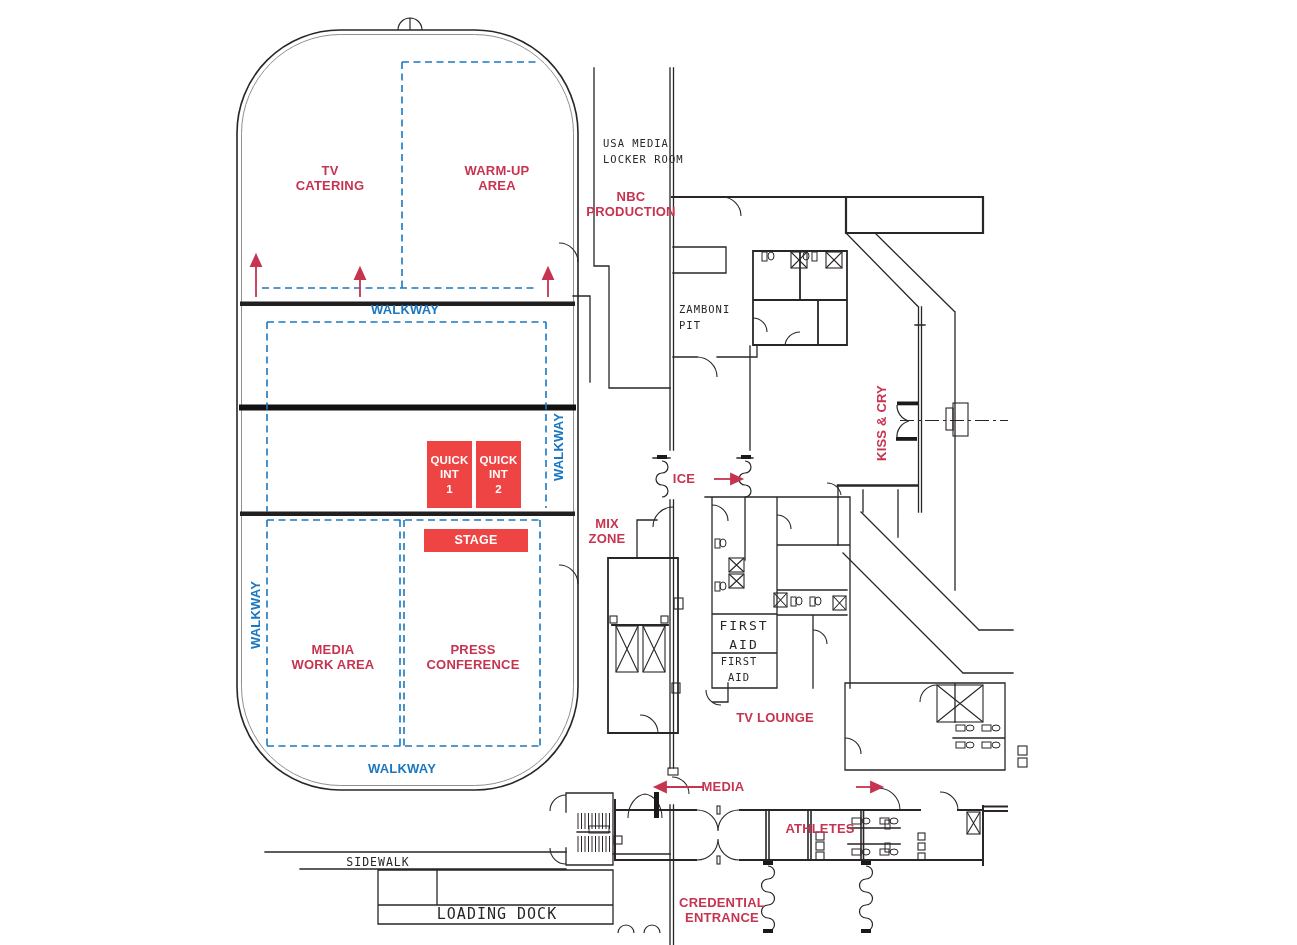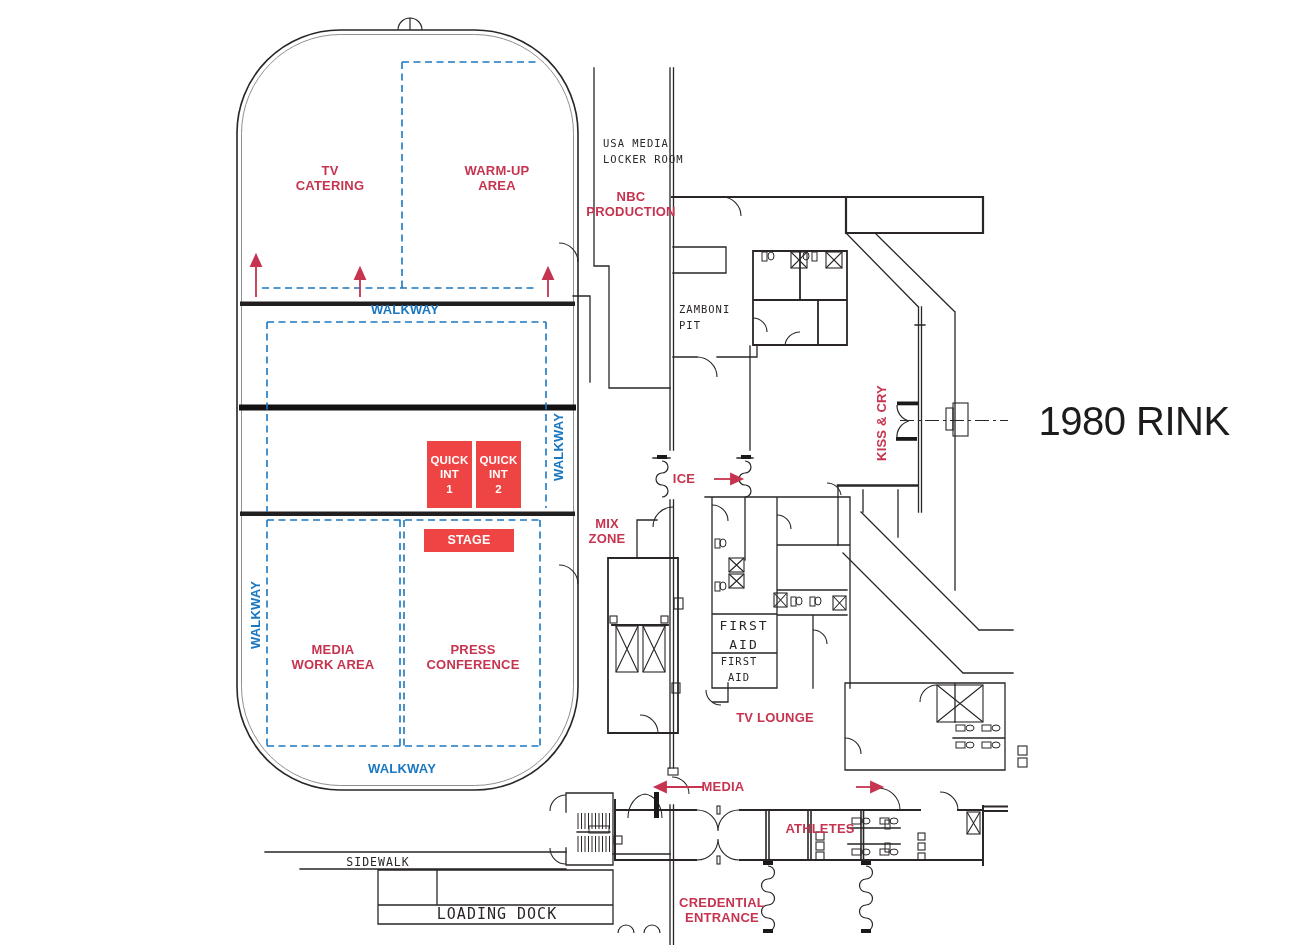--- a/index.html
+++ b/index.html
@@ -271,21 +271,21 @@
 WORK AREA</div>
   <div class="lbl red" style="left:473px;top:657px">PRESS
 CONFERENCE</div>
 
   <div class="box" style="left:427px;top:441px;width:45px;height:67px">QUICK
 INT
 1</div>
   <div class="box" style="left:476px;top:441px;width:45px;height:67px">QUICK
 INT
 2</div>
-  <div class="box" style="left:424px;top:529px;width:90px;height:23px;font-size:12.5px">STAGE</div>
+  <div class="box" style="left:424px;top:529px;width:104px;height:23px;font-size:12.5px">STAGE</div>
 
   <div class="cad" style="left:603px;top:136px">USA MEDIA
 LOCKER ROOM</div>
   <div class="lbl red" style="left:631px;top:204px">NBC
 PRODUCTION</div>
   <div class="cad" style="left:679px;top:302px">ZAMBONI
 PIT</div>
   <div class="lbl red vert" style="left:882px;top:423px">KISS &amp; CRY</div>
   <div class="lbl red" style="left:684px;top:479px">ICE</div>
   <div class="lbl red" style="left:607px;top:531px">MIX
@@ -295,14 +295,13 @@
   <div class="cad center" style="left:739px;top:670px">FIRST
 AID</div>
   <div class="lbl red" style="left:775px;top:718px">TV LOUNGE</div>
   <div class="lbl red" style="left:723px;top:787px">MEDIA</div>
   <div class="lbl red" style="left:820px;top:829px">ATHLETES</div>
   <div class="lbl red" style="left:722px;top:910px">CREDENTIAL
 ENTRANCE</div>
   <div class="cad center" style="left:378px;top:863px;font-size:11.5px">SIDEWALK</div>
   <div class="cad center" style="left:497px;top:914px;font-size:15px">LOADING DOCK</div>
 
-  <div class="title" style="left:1134px;top:421px">1980 RINK</div>
 </div>
 
 </body></html>

